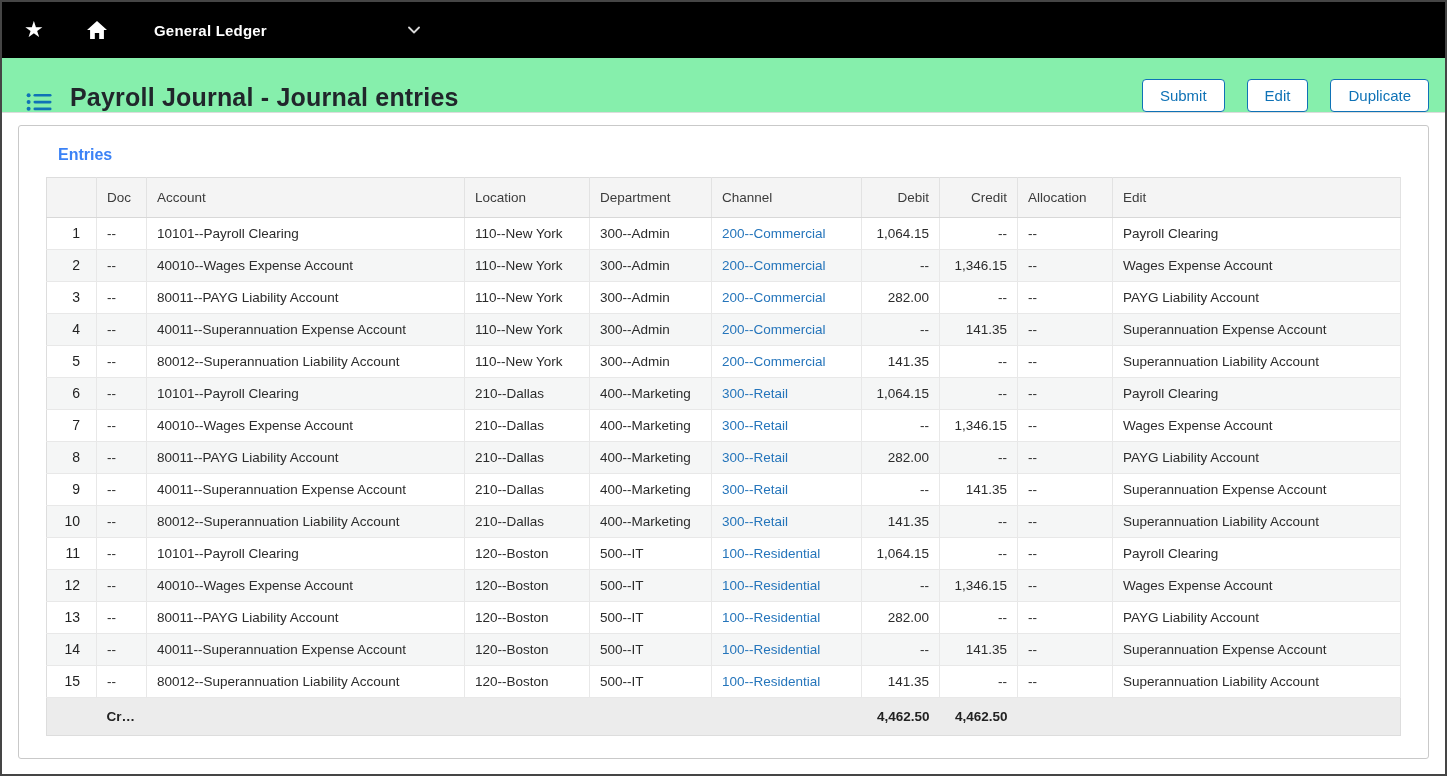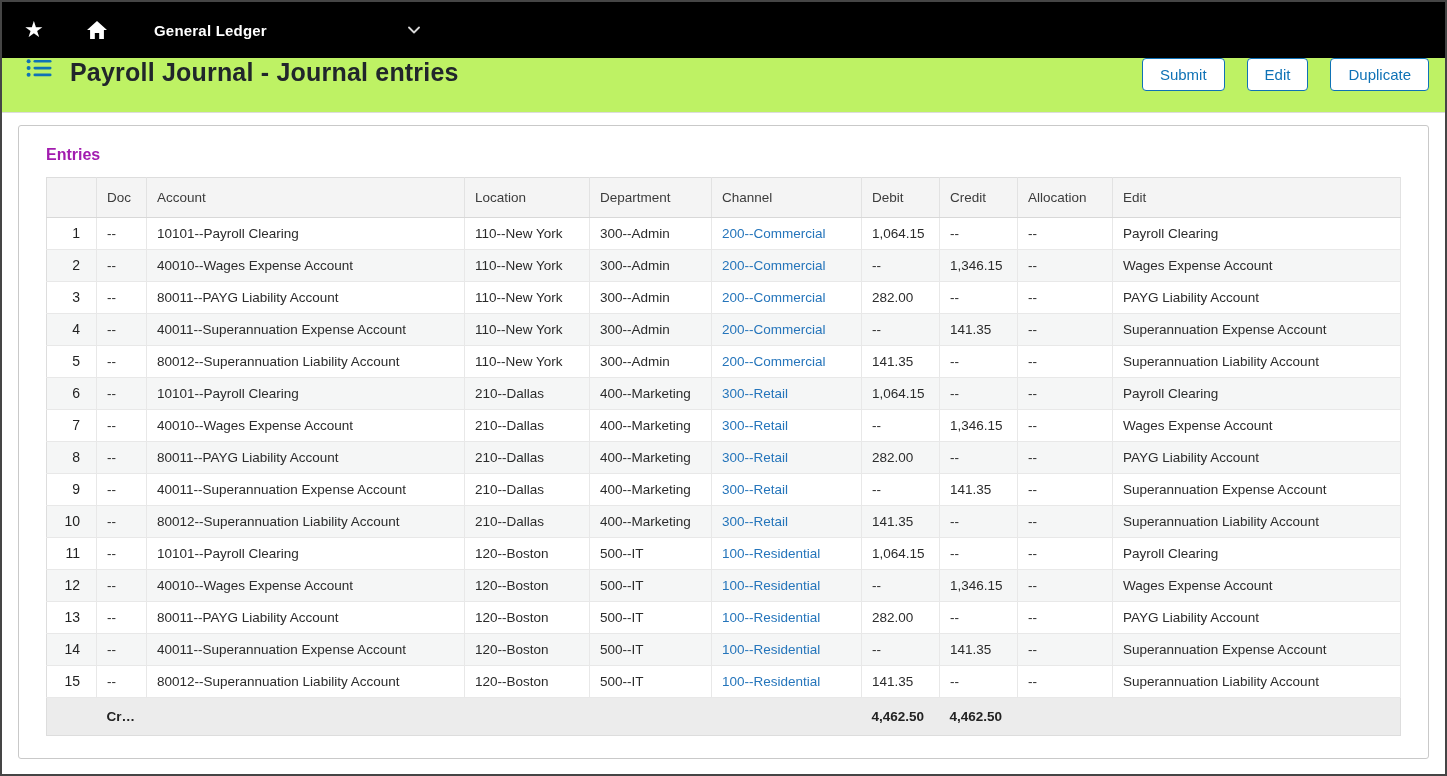--- a/index.html
+++ b/index.html
@@ -31,23 +31,23 @@
     cursor:pointer;
   }
   .module-selector .label {
     color:#ffffff; font-size:15px; font-weight:700; letter-spacing:.2px;
   }
   .chevron-down { display:flex; margin-right:6px; }
 
   
   .page-header {
     height:55px;
-    display:flex; align-items:flex-start;
+    display:flex; align-items:flex-end;
     padding:0 16px 0 24px;
-    background:#bef264;
+    background:#86efac;
     border-bottom:1px solid #dcdcdc;
   }
   .list-icon { display:flex; margin-right:18px; cursor:pointer; }
   .page-title {
     margin:0; font-size:25px; font-weight:600; color:#21262b; letter-spacing:.2px;
   }
   .actions { margin-left:auto; display:flex; gap:22px; }
   .btn {
     height:33px; padding:0 17px;
     background:#ffffff;
@@ -57,21 +57,21 @@
     border-radius:4px; cursor:pointer;
   }
 
   
   .content { padding:12px 16px 14px; }
   .card {
     border:1px solid #c9c9c9; border-radius:3px;
     padding:20px 27px 22px;
     background:#ffffff;
   }
-  .section-title { margin:0 0 13px; font-size:16px; font-weight:700; color:#a21caf; }
+  .section-title { margin:0 12px 13px; font-size:16px; font-weight:700; color:#3b82f6; }
 
   
   table.entries {
     width:100%; border-collapse:collapse; table-layout:fixed;
     font-size:13.5px; color:#2b2b2b;
     border:1px solid #dddddd;
   }
   th {
     background:#f4f4f4; text-align:left;
     font-weight:400; color:#3c3c3c; font-size:13.5px;
@@ -85,21 +85,21 @@
     white-space:nowrap; overflow:hidden; text-overflow:ellipsis;
   }
   tbody tr:nth-child(even) { background:#f5f6f6; }
 
   .col-num        { width:50px;  text-align:right; padding-right:16px; font-size:14px; color:#222; }
   .col-doc        { width:50px;margin-left:36px; }
   .col-account    { width:318px; }
   .col-location   { width:125px; }
   .col-department { width:122px; }
   .col-channel    { width:150px; }
-  .col-debit, .col-credit { width:78px; text-align:left; }
+  .col-debit, .col-credit { width:78px; text-align:right; }
   .col-allocation { width:95px; }
   .col-memo       { width:auto; }
 
   a.channel-link { color:var(--link-blue,#2575bb); text-decoration:none; cursor:pointer; }
 
   tfoot .total-row td {
     background:#ececec;
     border-right:none; border-bottom:none;
     border-top:1px solid #cfcfcf;
     padding-top:9px; padding-bottom:9px;

